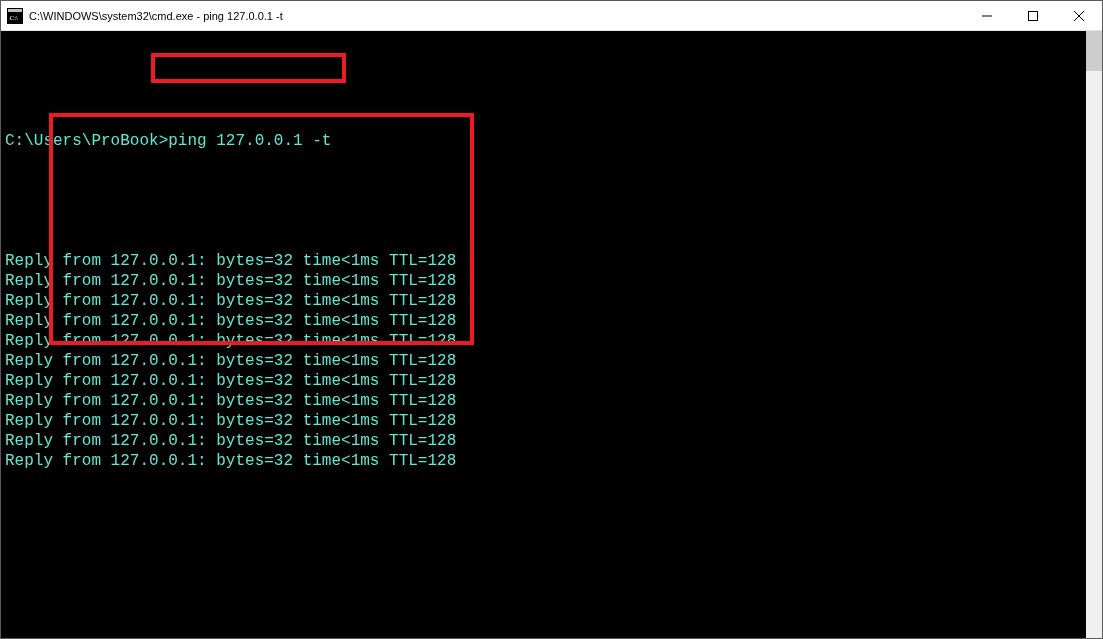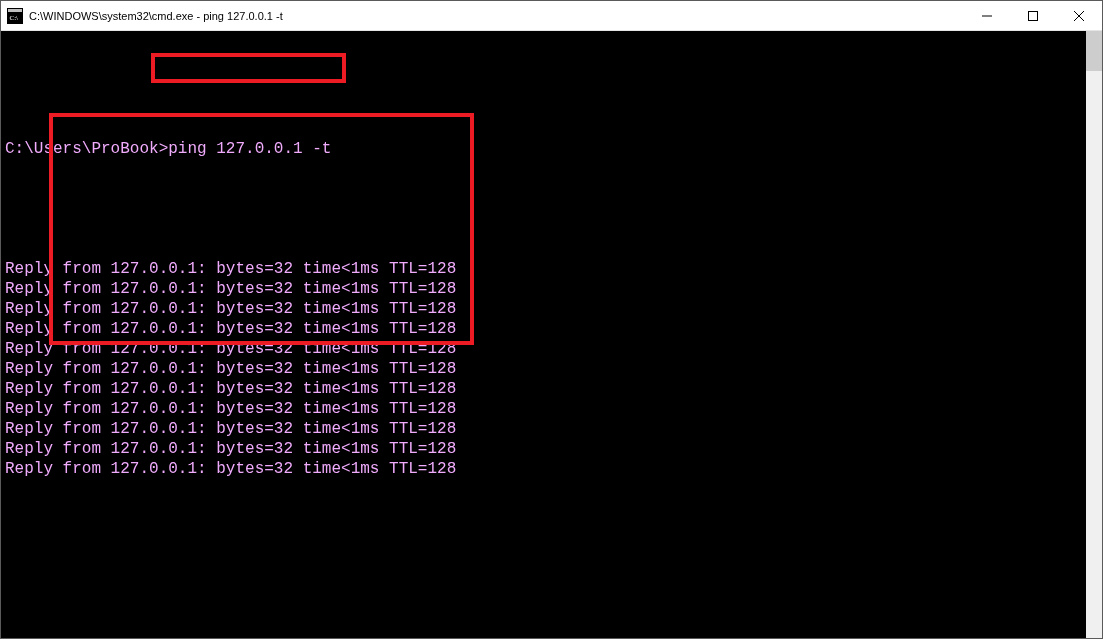--- a/index.html
+++ b/index.html
@@ -71,25 +71,25 @@
     }
     .terminal-wrap {
       flex: 1;
       display: flex;
       background: #000000;
       position: relative;
     }
     .terminal {
       flex: 1;
       background: #000000;
-      color: #f0abfc;
+      color: #5eead4;
       font-family: Consolas, "Courier New", monospace;
       font-size: 16px;
       line-height: 20px;
-      padding: 8px 0 0 4px;
+      padding: 0 0 0 4px;
       white-space: pre;
       position: relative;
       overflow: hidden;
     }
     .scrollbar {
       width: 16px;
       background: #f0f0f0;
       height: 100%;
       position: relative;
     }

